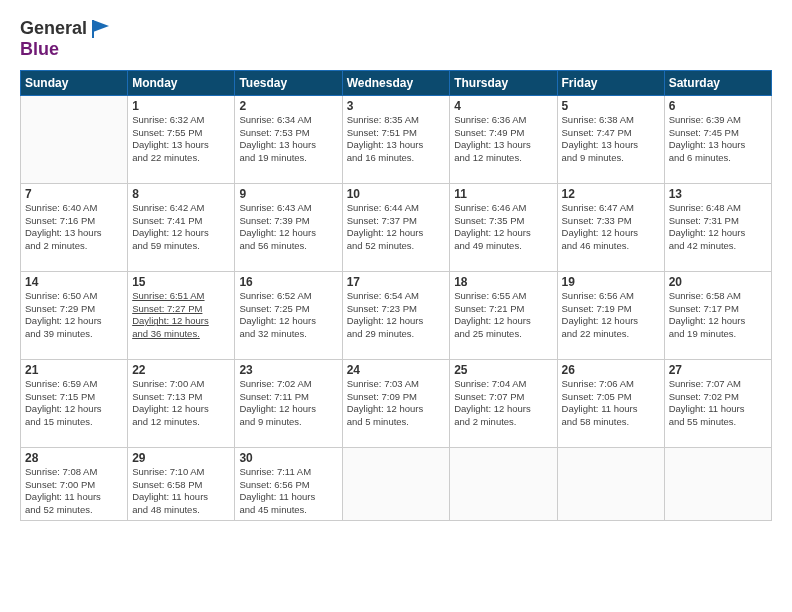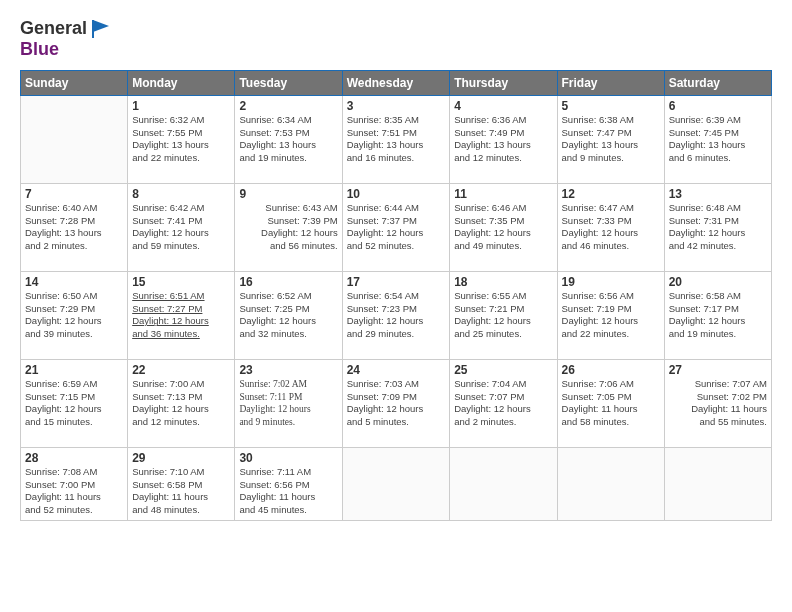--- a/index.html
+++ b/index.html
@@ -50,21 +50,21 @@
     .location {
       font-size: 14px;
       color: #555;
     }
     .calendar {
       width: 100%;
       border-collapse: collapse;
       border: 1px solid #ccc;
     }
     .calendar th {
-      background: #737373;
+      background: #0c4a6e;
       color: #fff;
       font-size: 12px;
       font-weight: bold;
       padding: 5px 4px;
       text-align: left;
       border: 1px solid #1a6bb5;
     }
     .calendar td {
       border: 1px solid #ccc;
       vertical-align: top;
@@ -168,34 +168,34 @@
             <div class="day-info" style="white-space: pre-line;">Sunrise: 6:39 AM
 Sunset: 7:45 PM
 Daylight: 13 hours
 and 6 minutes.</div>
           </td>
         </tr>
         <tr>
           <td>
             <span class="day-num">7</span>
             <div class="day-info" style="white-space: pre-line;">Sunrise: 6:40 AM
-Sunset: 7:28 PM
+Sunset: 7:16 PM
 Daylight: 13 hours
 and 2 minutes.</div>
           </td>
           <td>
             <span class="day-num">8</span>
             <div class="day-info" style="white-space: pre-line;">Sunrise: 6:42 AM
 Sunset: 7:41 PM
 Daylight: 12 hours
 and 59 minutes.</div>
           </td>
           <td>
             <span class="day-num">9</span>
-            <div class="day-info" style="white-space: pre-line; text-align: right;">Sunrise: 6:43 AM
+            <div class="day-info" style="white-space: pre-line;">Sunrise: 6:43 AM
 Sunset: 7:39 PM
 Daylight: 12 hours
 and 56 minutes.</div>
           </td>
           <td>
             <span class="day-num">10</span>
             <div class="day-info" style="white-space: pre-line;">Sunrise: 6:44 AM
 Sunset: 7:37 PM
 Daylight: 12 hours
 and 52 minutes.</div>
@@ -283,21 +283,21 @@
           </td>
           <td>
             <span class="day-num">22</span>
             <div class="day-info" style="white-space: pre-line;">Sunrise: 7:00 AM
 Sunset: 7:13 PM
 Daylight: 12 hours
 and 12 minutes.</div>
           </td>
           <td>
             <span class="day-num">23</span>
-            <div class="day-info" style="white-space: pre-line; font-family: Liberation Serif, serif;">Sunrise: 7:02 AM
+            <div class="day-info" style="white-space: pre-line;">Sunrise: 7:02 AM
 Sunset: 7:11 PM
 Daylight: 12 hours
 and 9 minutes.</div>
           </td>
           <td>
             <span class="day-num">24</span>
             <div class="day-info" style="white-space: pre-line;">Sunrise: 7:03 AM
 Sunset: 7:09 PM
 Daylight: 12 hours
 and 5 minutes.</div>
@@ -311,21 +311,21 @@
           </td>
           <td>
             <span class="day-num">26</span>
             <div class="day-info" style="white-space: pre-line;">Sunrise: 7:06 AM
 Sunset: 7:05 PM
 Daylight: 11 hours
 and 58 minutes.</div>
           </td>
           <td>
             <span class="day-num">27</span>
-            <div class="day-info" style="white-space: pre-line; text-align: right;">Sunrise: 7:07 AM
+            <div class="day-info" style="white-space: pre-line;">Sunrise: 7:07 AM
 Sunset: 7:02 PM
 Daylight: 11 hours
 and 55 minutes.</div>
           </td>
         </tr>
         <tr class="last-row">
           <td>
             <span class="day-num">28</span>
             <div class="day-info" style="white-space: pre-line;">Sunrise: 7:08 AM
 Sunset: 7:00 PM

